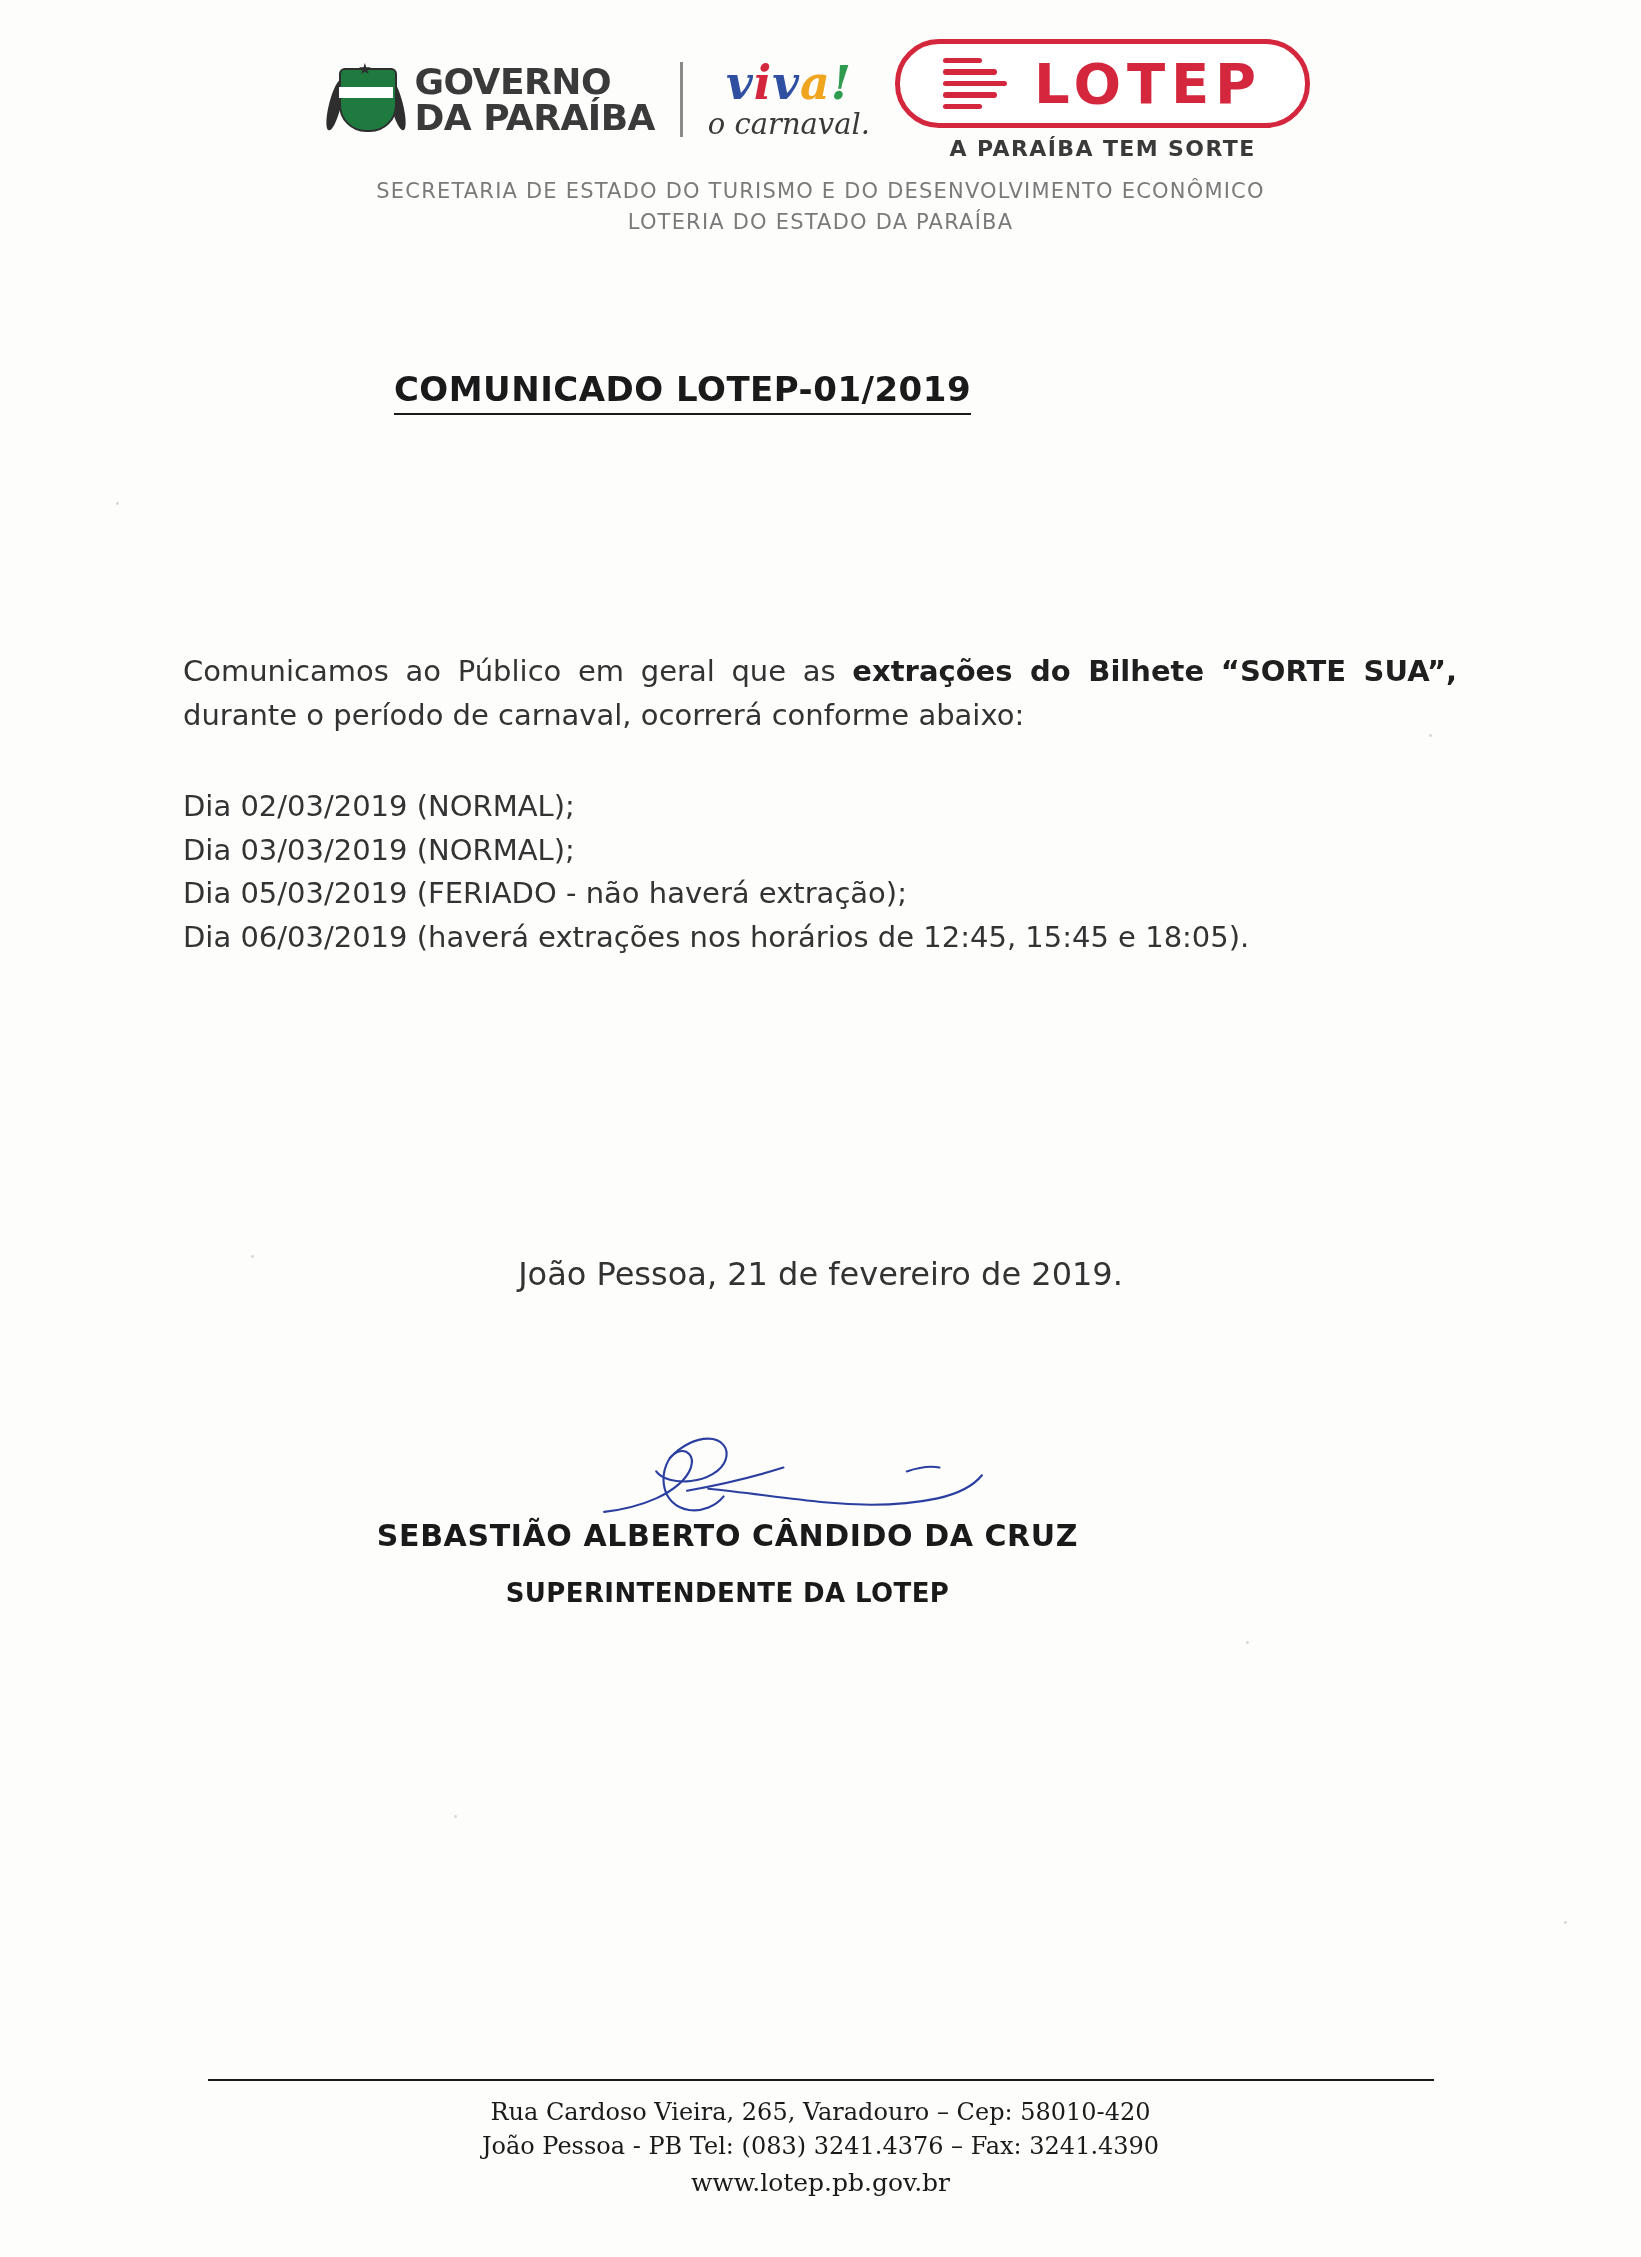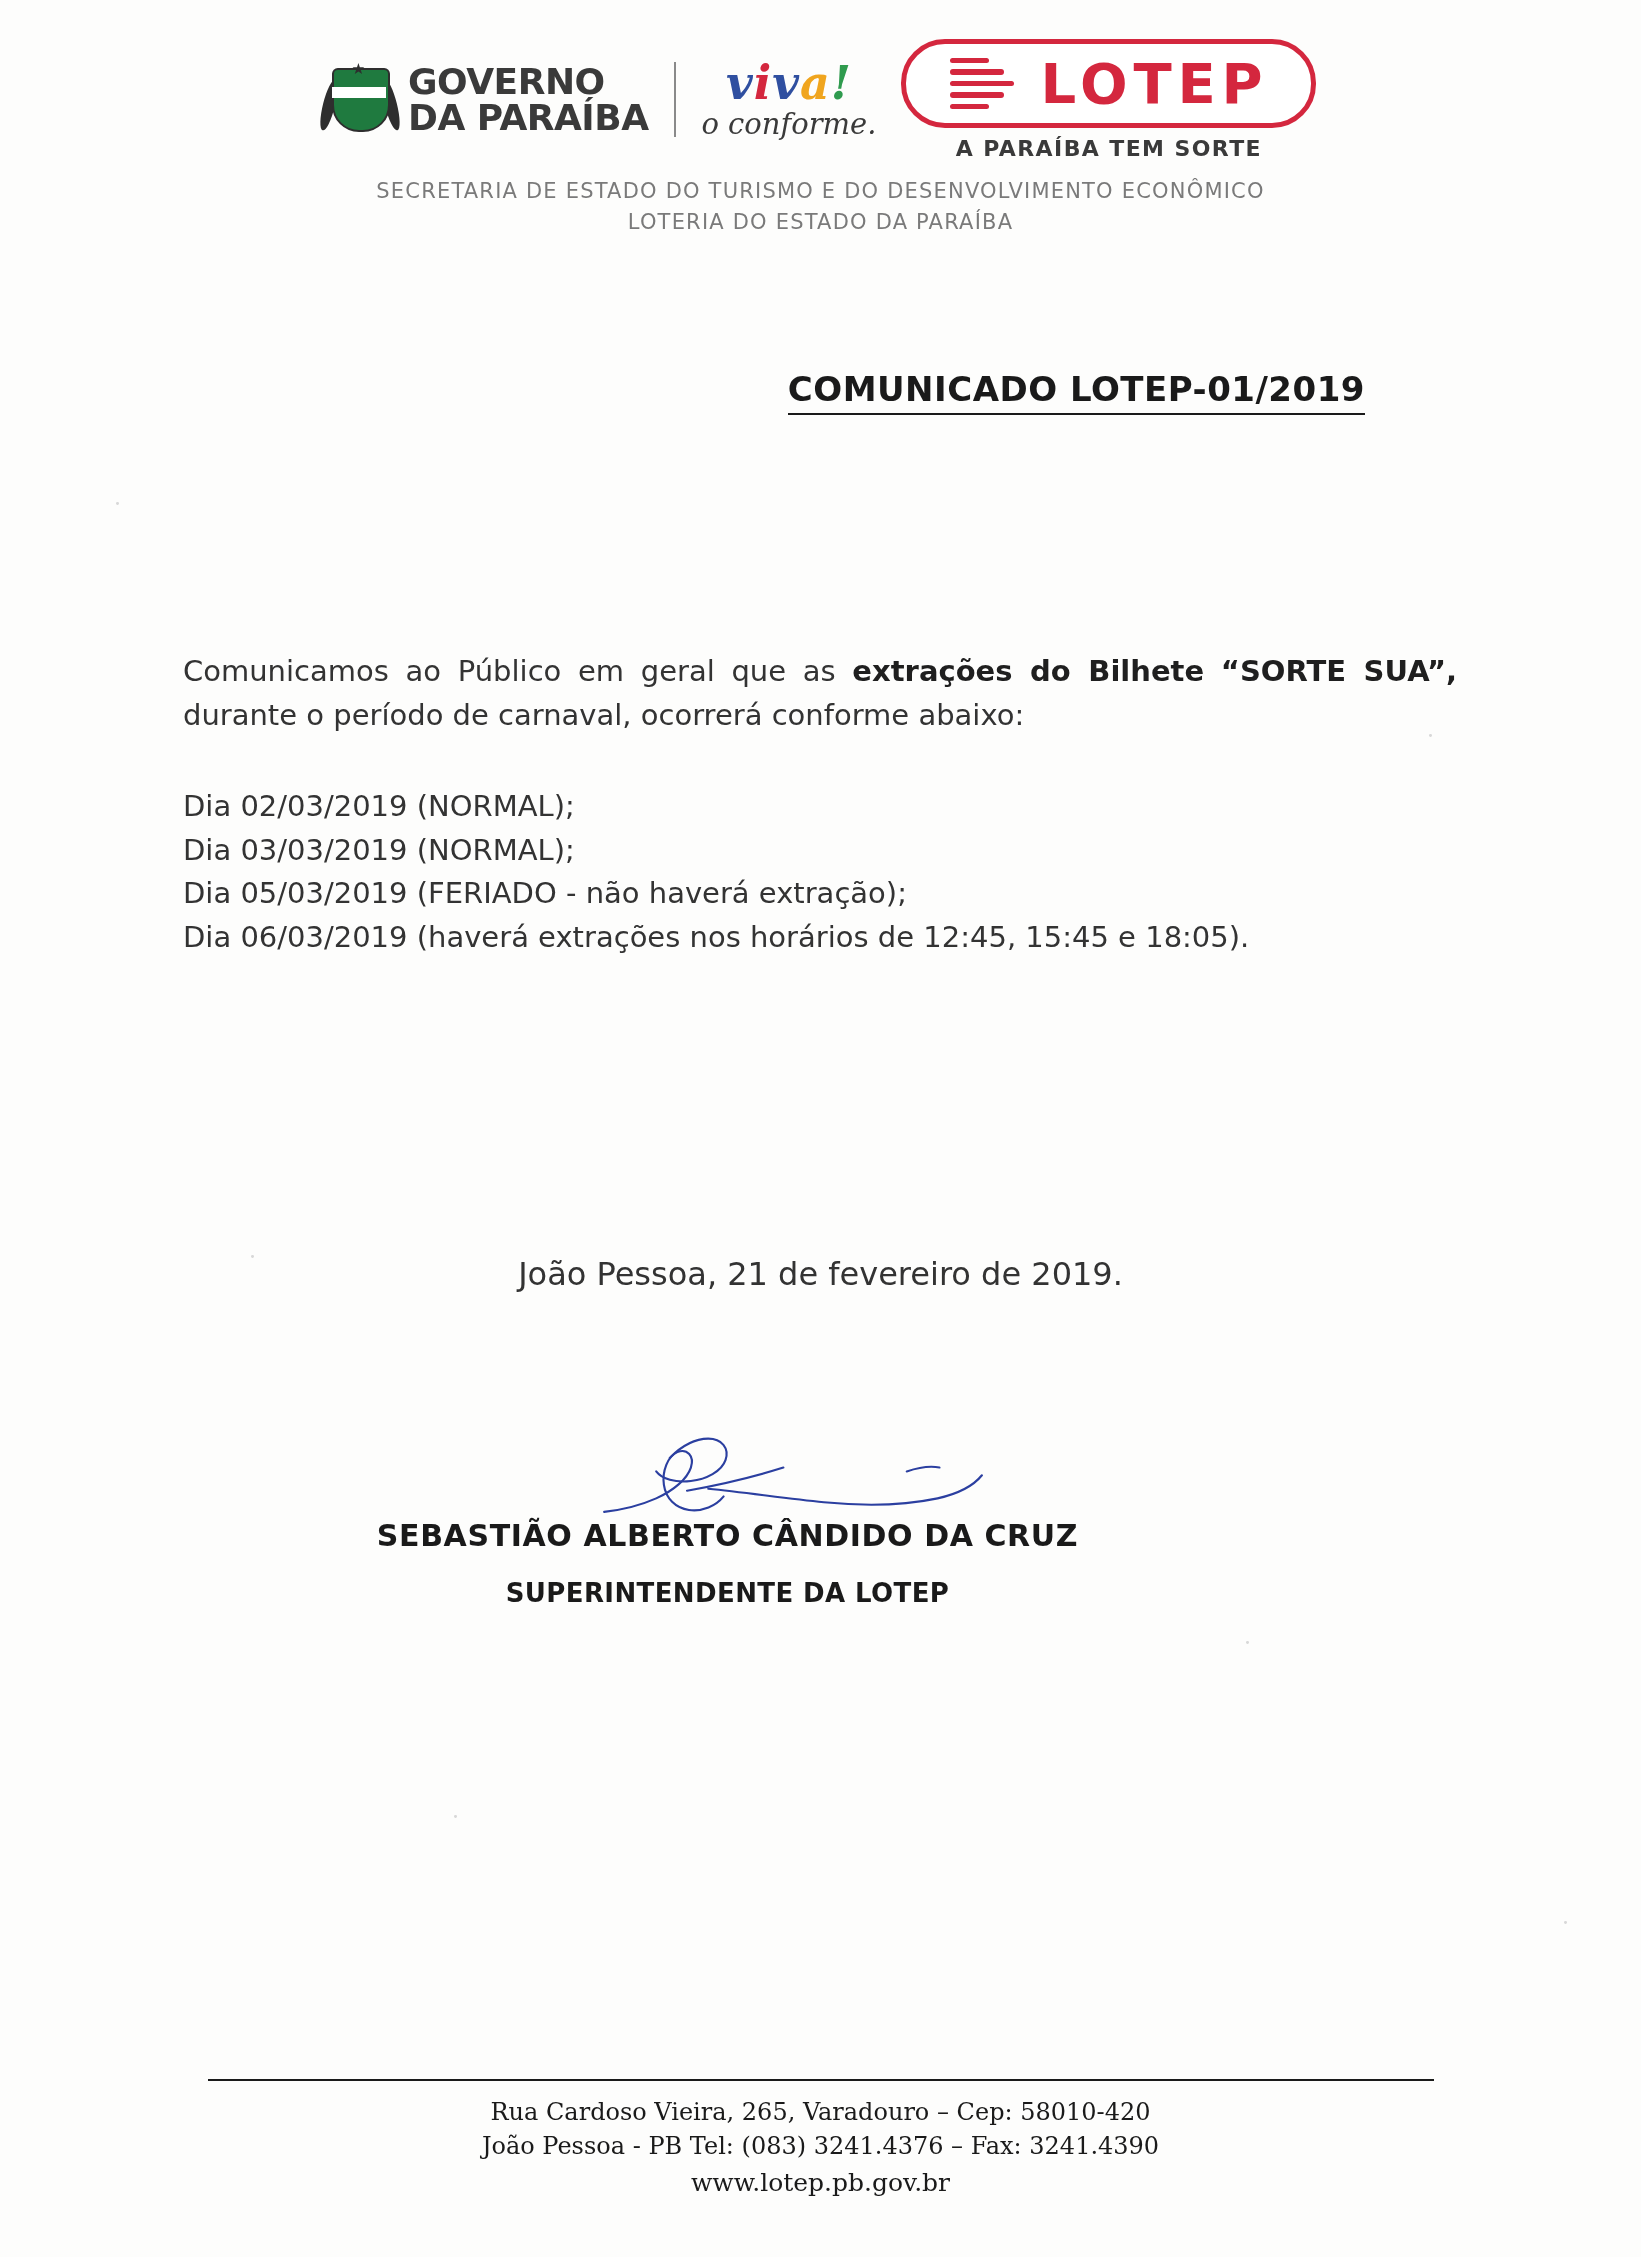--- a/index.html
+++ b/index.html
@@ -184,21 +184,21 @@
     letter-spacing: 1.2px;
     line-height: 1.45;
   }
 
   
   .doc-title {
     position: absolute;
     top: 369px;
     left: 0;
     width: 1365px;
-    text-align: right;
+    text-align: center;
     font-family: "DejaVu Sans", sans-serif;
     font-weight: bold;
     font-size: 34px;
     color: #1a1a1a;
     letter-spacing: 0.5px;
   }
   .doc-title span {
     border-bottom: 2.9px solid #1a1a1a;
     padding-bottom: 3.9px;
   }
@@ -321,21 +321,21 @@
           <div class="l2">DA PARAÍBA</div>
         </div>
       </div>
 
       <div class="divider-bar"></div>
 
       <div class="viva-block">
         <div class="viva-word">
           <span class="c1">v</span><span class="c2">i</span><span class="c3">v</span><span class="c4">a</span><span class="c5">!</span>
         </div>
-        <div class="trabalho">o conforme.</div>
+        <div class="trabalho">o carnaval.</div>
       </div>
 
       <div class="lotep-block">
         <div class="lotep-oval">
           <div class="lotep-lines">
             <i></i>
               <i></i>
               <i></i>
               <i></i>
               <i></i>

